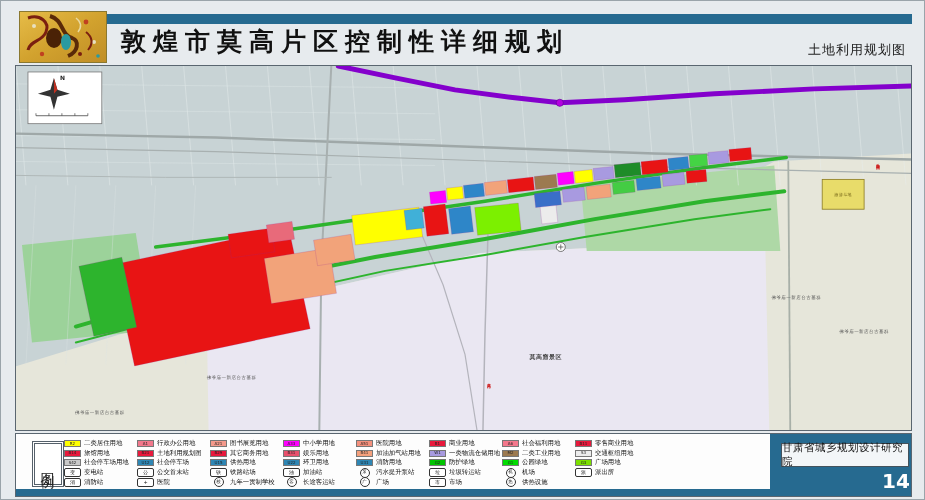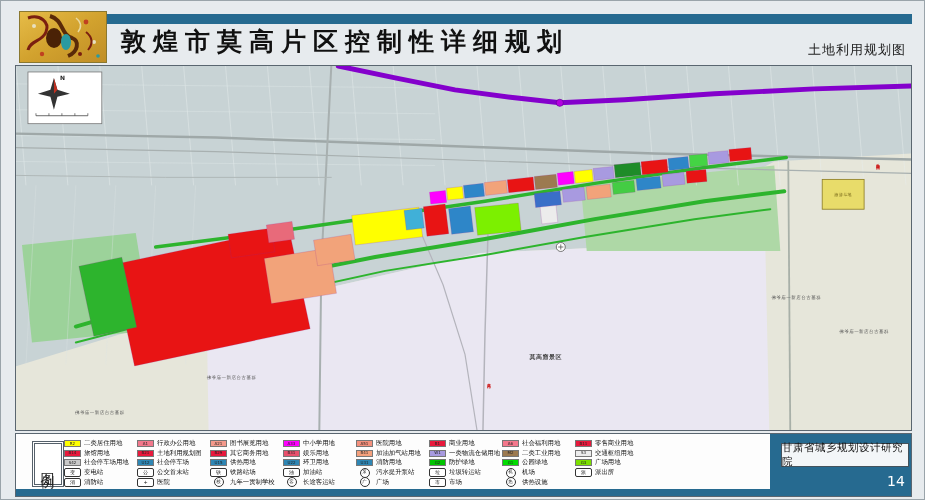--- a/index.html
+++ b/index.html
@@ -23,21 +23,21 @@
   .legend-item{display:flex;align-items:center;height:9.6px;white-space:nowrap;}
   .sw{width:17px;height:7px;border:0.5px solid #777;box-sizing:border-box;flex:0 0 auto;display:flex;align-items:center;justify-content:center;font-size:4px;color:#222;line-height:1;}
   .ic{width:17px;height:8px;flex:0 0 auto;display:flex;align-items:center;justify-content:center;}
   .ic .box{width:15px;height:7px;border:0.8px solid #333;border-radius:2px;background:#fff;display:flex;align-items:center;justify-content:center;font-size:5px;color:#111;line-height:1;}
   .ic .circle{width:8px;height:8px;border:0.8px solid #333;border-radius:50%;background:#fff;display:flex;align-items:center;justify-content:center;font-size:4.5px;color:#111;line-height:1;}
   .legend-item .lb{margin-left:3px;font-size:6.4px;color:#111;}
   .footer-panel{position:absolute;left:754px;top:3px;width:143px;height:66px;}
   .footer-box{position:absolute;background:#f3f6f8;border:1px solid #44525c;color:#111;display:flex;align-items:center;justify-content:center;}
   .box-institute{left:11px;top:6px;width:126px;height:22px;font-size:10.5px;letter-spacing:0.5px;}
   .box-bureau{left:11px;top:33px;width:102px;height:22px;font-size:11px;letter-spacing:1px;}
-  .page-number{position:absolute;left:113px;top:33px;width:26px;height:22px;color:#fff;font-size:14px;font-weight:normal;display:flex;align-items:center;justify-content:center;}
+  .page-number{position:absolute;left:113px;top:33px;width:26px;height:22px;color:#fff;font-size:20px;font-weight:bold;display:flex;align-items:center;justify-content:center;}
 </style>
 </head>
 <body>
 
 <div class="sheet">
 
   <div class="header">
     <div class="mural">
       <svg width="86" height="50" viewBox="0 0 86 50">
         <defs>

